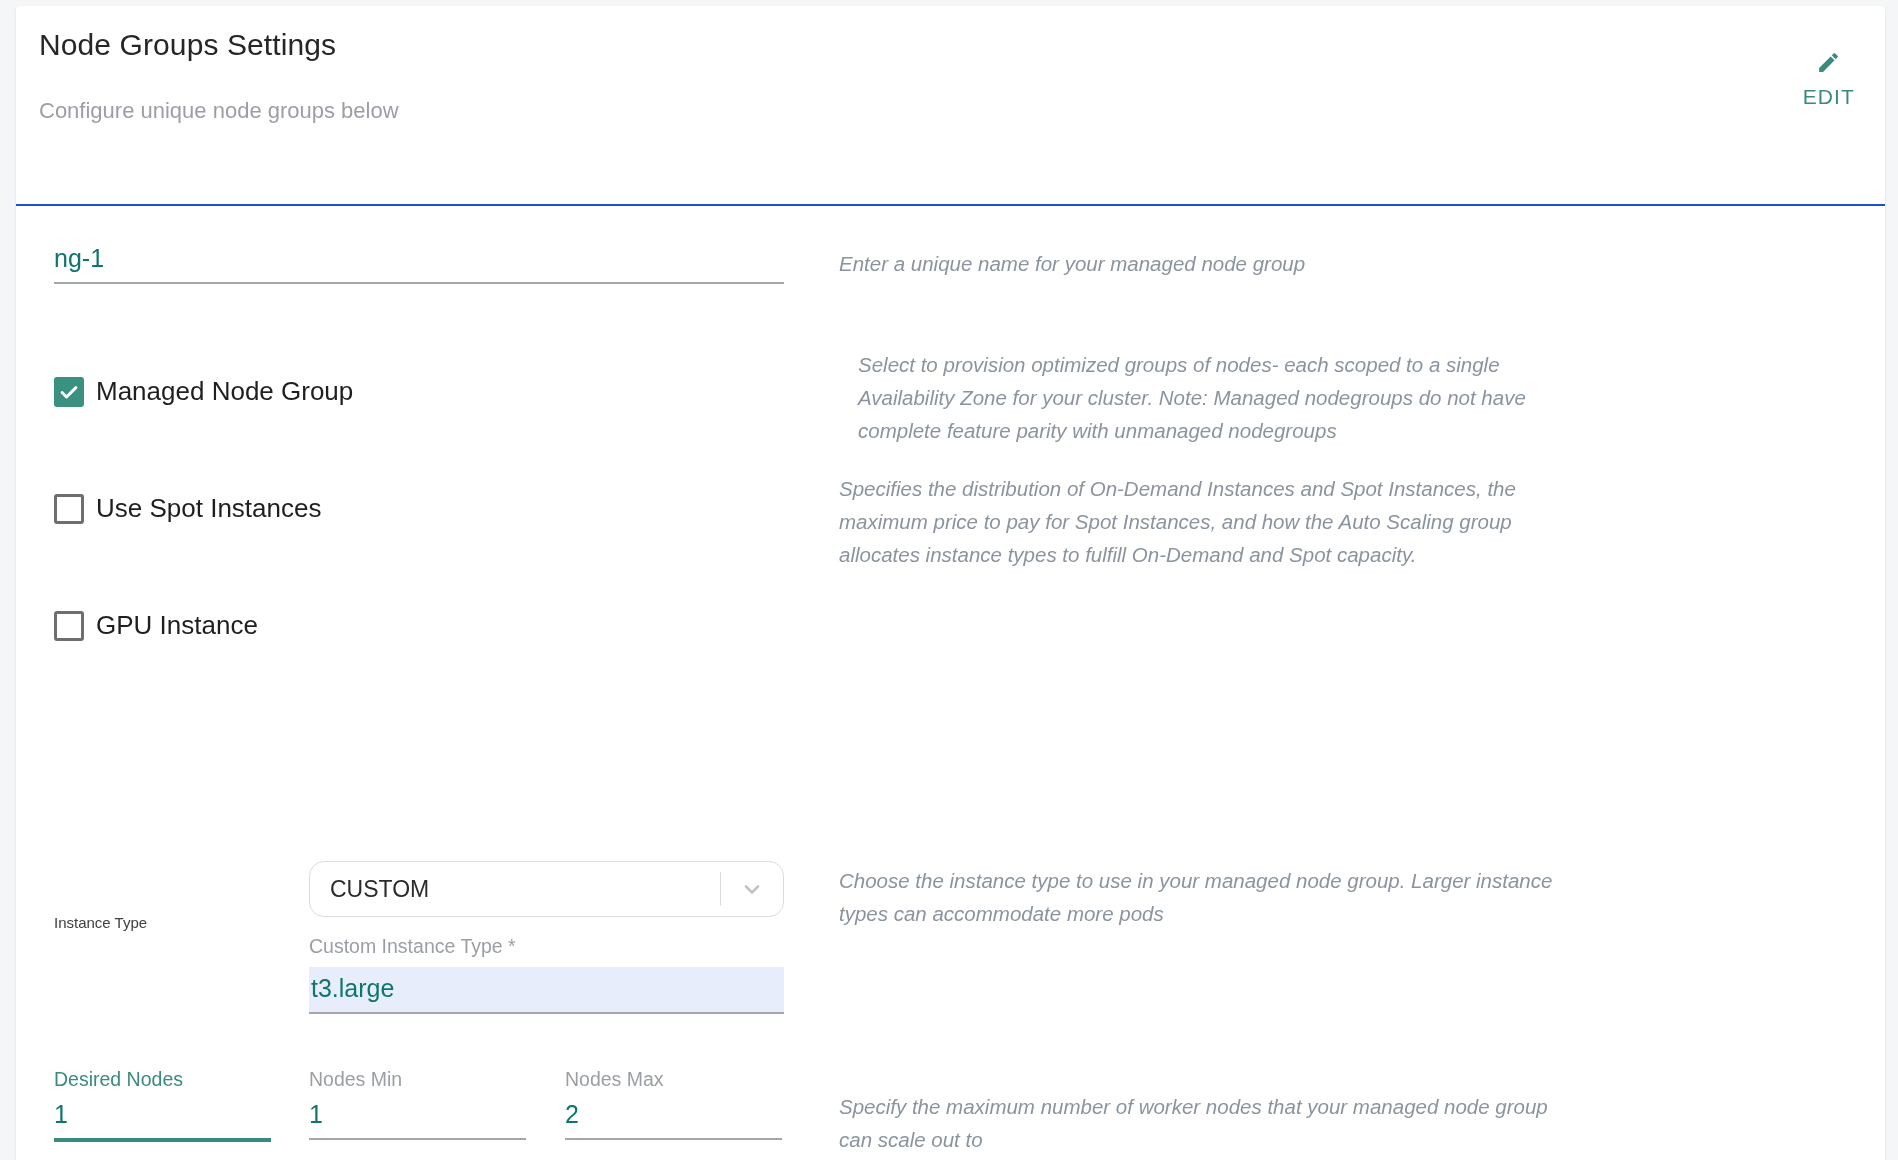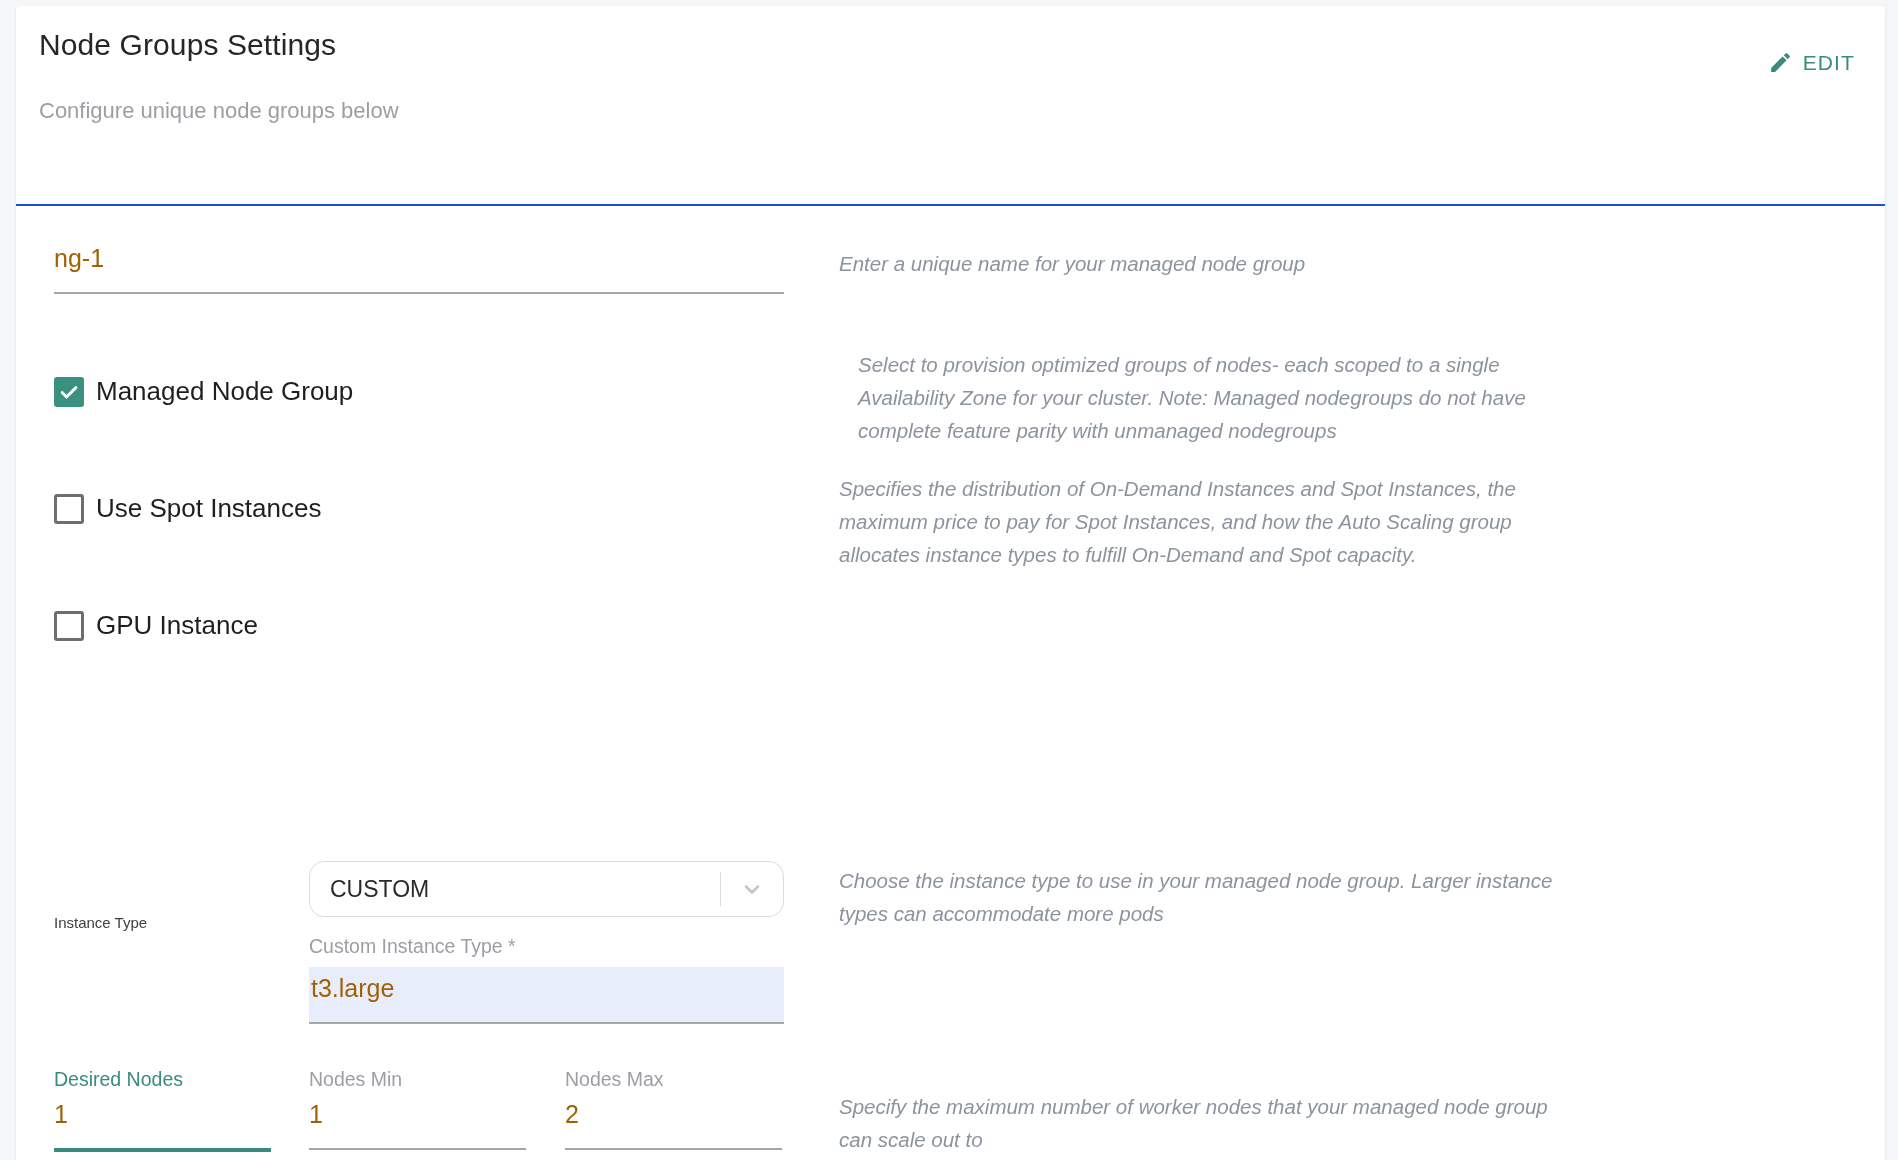--- a/index.html
+++ b/index.html
@@ -62,20 +62,21 @@
     align-items: center;
     gap: 10px;
     color: #3a8b7e;
     font-size: 21px;
     letter-spacing: 1.1px;
     cursor: pointer;
     background: none;
     border: none;
     padding: 4px 6px;
     font-family: "Liberation Sans", sans-serif;
+    flex-direction: column;
   }
   .edit-icon { display: block; width: 25px; height: 25px; }
 
   
   .card-body {
     position: relative;
     height: 960px;
   }
 
   .left-col { position: absolute; left: 0; top: 0; width: 820px; }
@@ -97,22 +98,22 @@
   .field-label {
     font-size: 19.5px;
     color: #9b9fa5;
     display: block;
     margin-bottom: 9px;
     white-space: nowrap;
   }
   .field-label.focused { color: #3a8b7e; }
   .field-value {
     font-size: 25px;
-    color: #a16207;
-    padding-bottom: 19px;
+    color: #0f766e;
+    padding-bottom: 9px;
     display: block;
     white-space: nowrap;
     background: transparent;
     border: none;
     outline: none;
     font-family: "Liberation Sans", sans-serif;
     width: 100%;
     box-sizing: border-box;
   }
   .field-underline {

